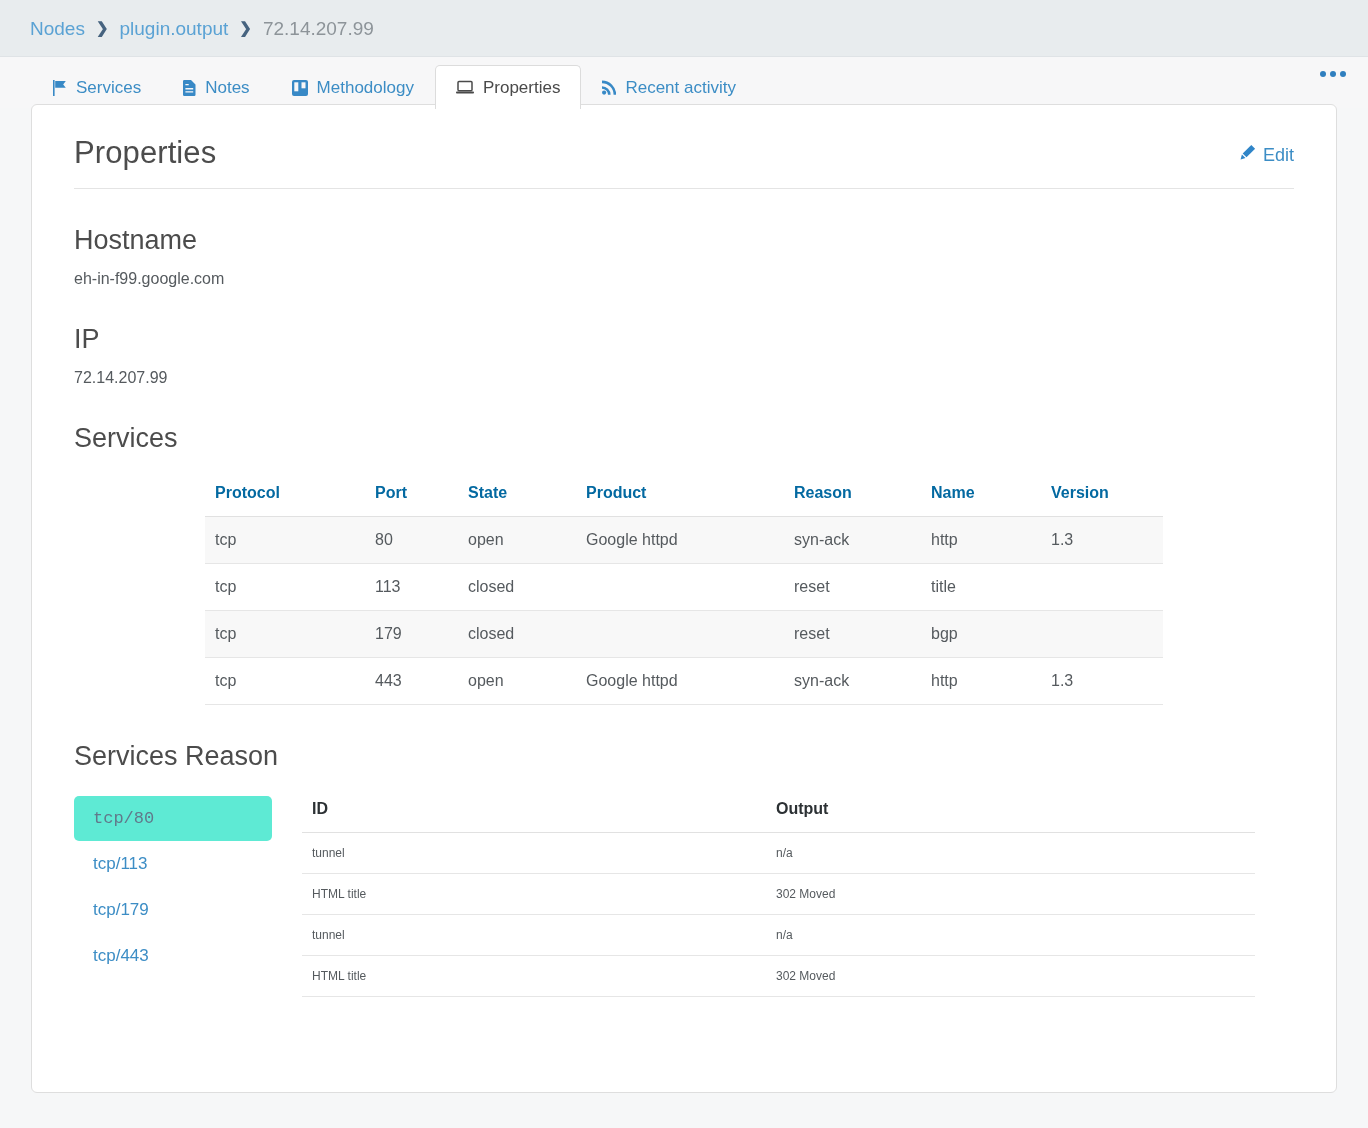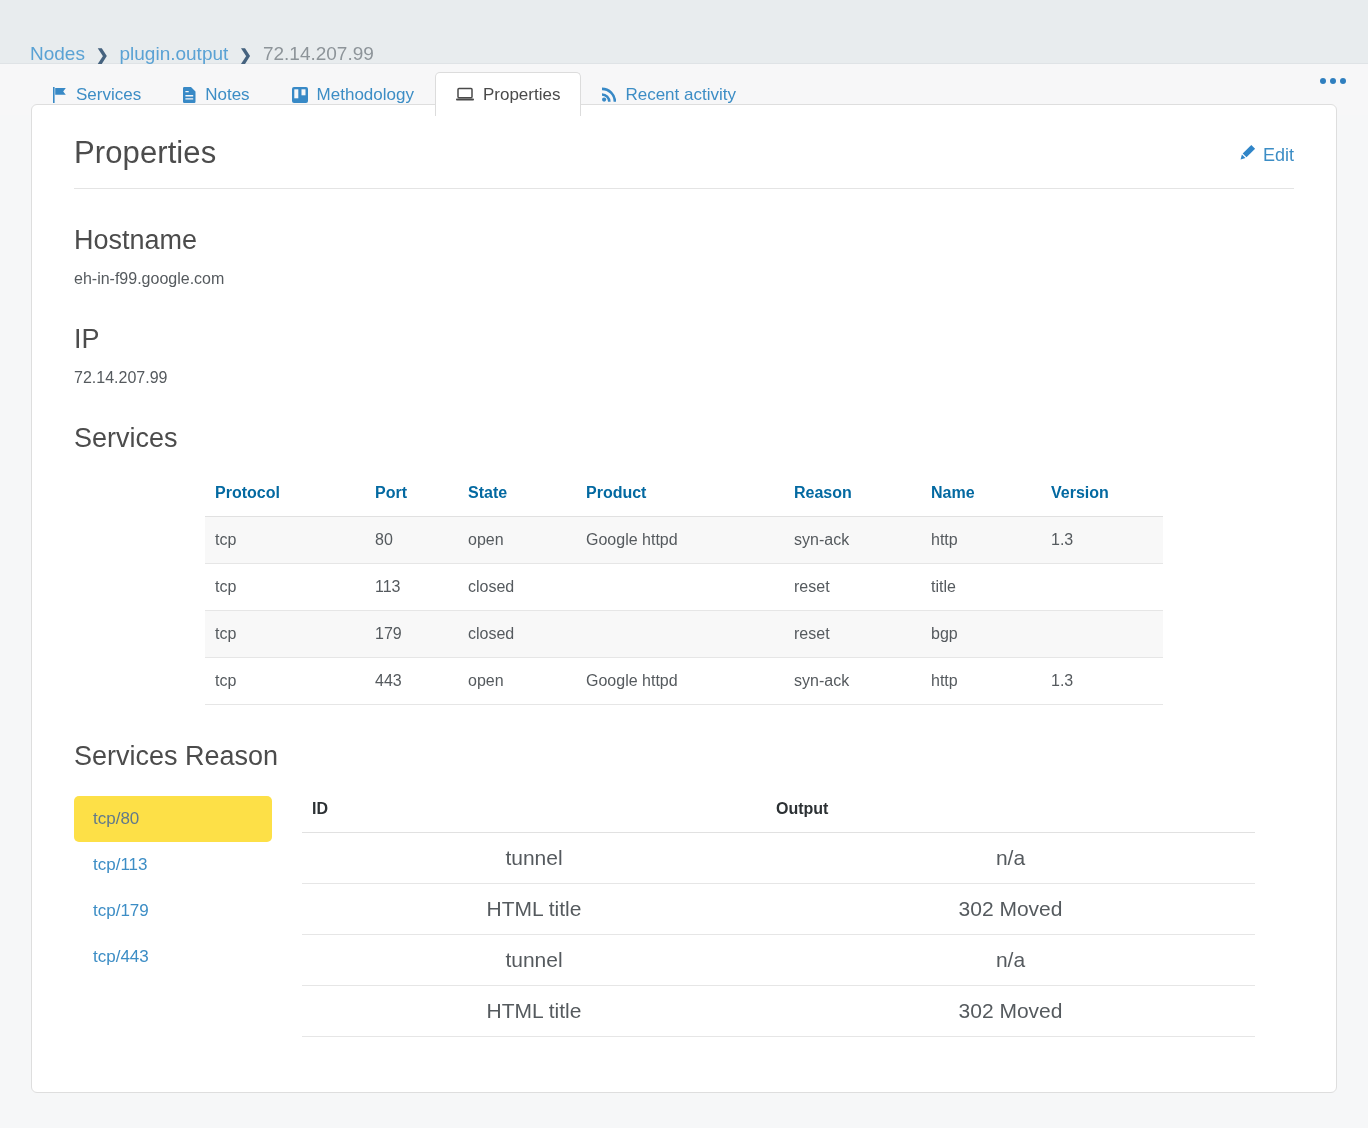--- a/index.html
+++ b/index.html
@@ -6,24 +6,24 @@
   html, body {
     margin: 0; padding: 0;
     width: 1368px; height: 1128px;
     background: #f6f7f8;
     font-family: "Liberation Sans", sans-serif;
     -webkit-font-smoothing: antialiased;
   }
 
   
   .breadcrumb-bar {
-    height: 64px;
+    height: 57px;
     background: #e8ecee;
     display: flex;
-    align-items: flex-end;
+    align-items: center;
     padding: 0 0 0 30px;
     border-bottom: 1px solid #dfe3e6;
   }
   .crumb {
     font-size: 19px;
     color: #5aa2d4;
     text-decoration: none;
     line-height: 1;
   }
   .crumb.current { color: #8d9499; }
@@ -162,37 +162,36 @@
   .extras-nav { width: 228px; padding-right: 30px; }
   .extras-nav-item {
     display: block;
     font-size: 17px;
     color: #3c8dc5;
     padding: 13px 19px;
     border-radius: 5px;
     text-decoration: none;
     cursor: pointer;
   }
-  .extras-nav-item.active { background: #fde047; color: #61798b; }
+  .extras-nav-item.active { background: #5eead4; color: #61798b; font-family: Liberation Mono, monospace; }
   .extras-table { flex: 1; padding-right: 39px; }
   table.tbl2 { width: 100%; border-collapse: collapse; }
   table.tbl2 th {
     text-align: left;
     font-size: 16px;
     font-weight: bold;
     color: #2c3134;
     padding: 4px 10px 14px 10px;
     border-bottom: 1px solid #e1e1e1;
   }
   table.tbl2 td {
-    font-size: 21px;
+    font-size: 12px;
     color: #555a5e;
     padding: 13px 10px;
     border-bottom: 1px solid #e6e6e6;
-    text-align: center;
   }
   .x-id { width: 464px; }
 </style>
 </head>
 <body>
 
 <div class="breadcrumb-bar">
   <a class="crumb">Nodes</a>
   <span class="crumb-sep">❯</span>
   <a class="crumb">plugin.output</a>

